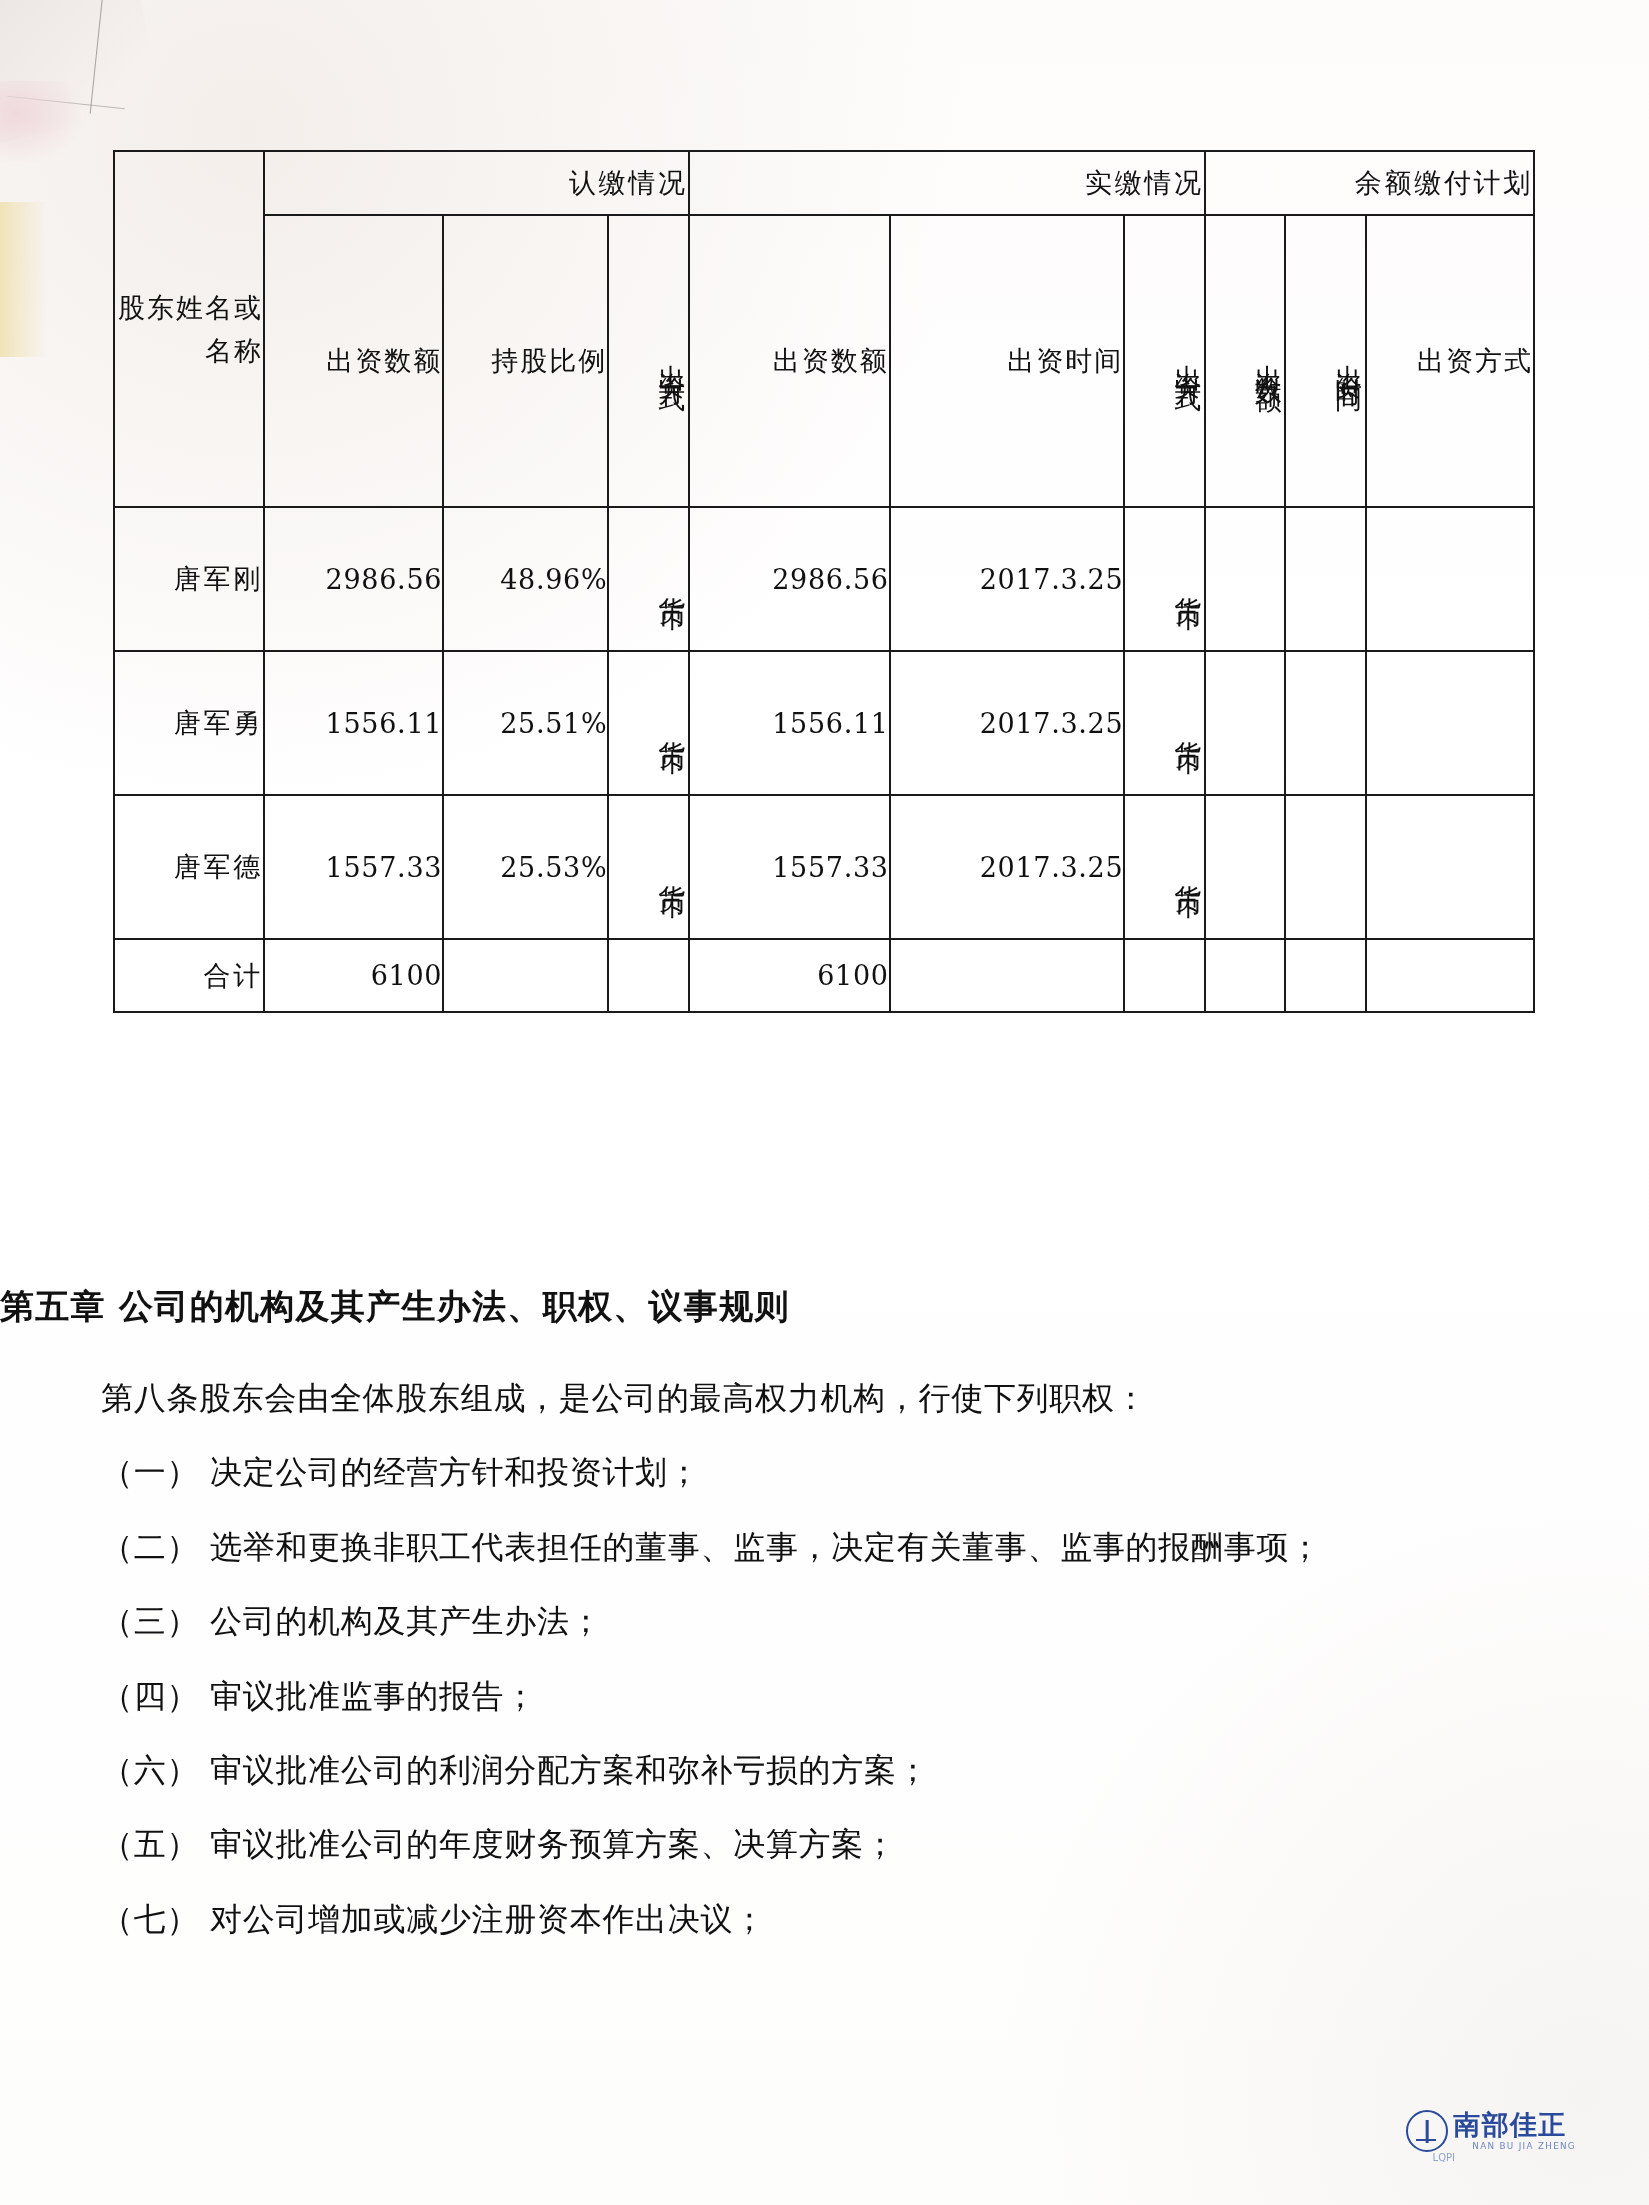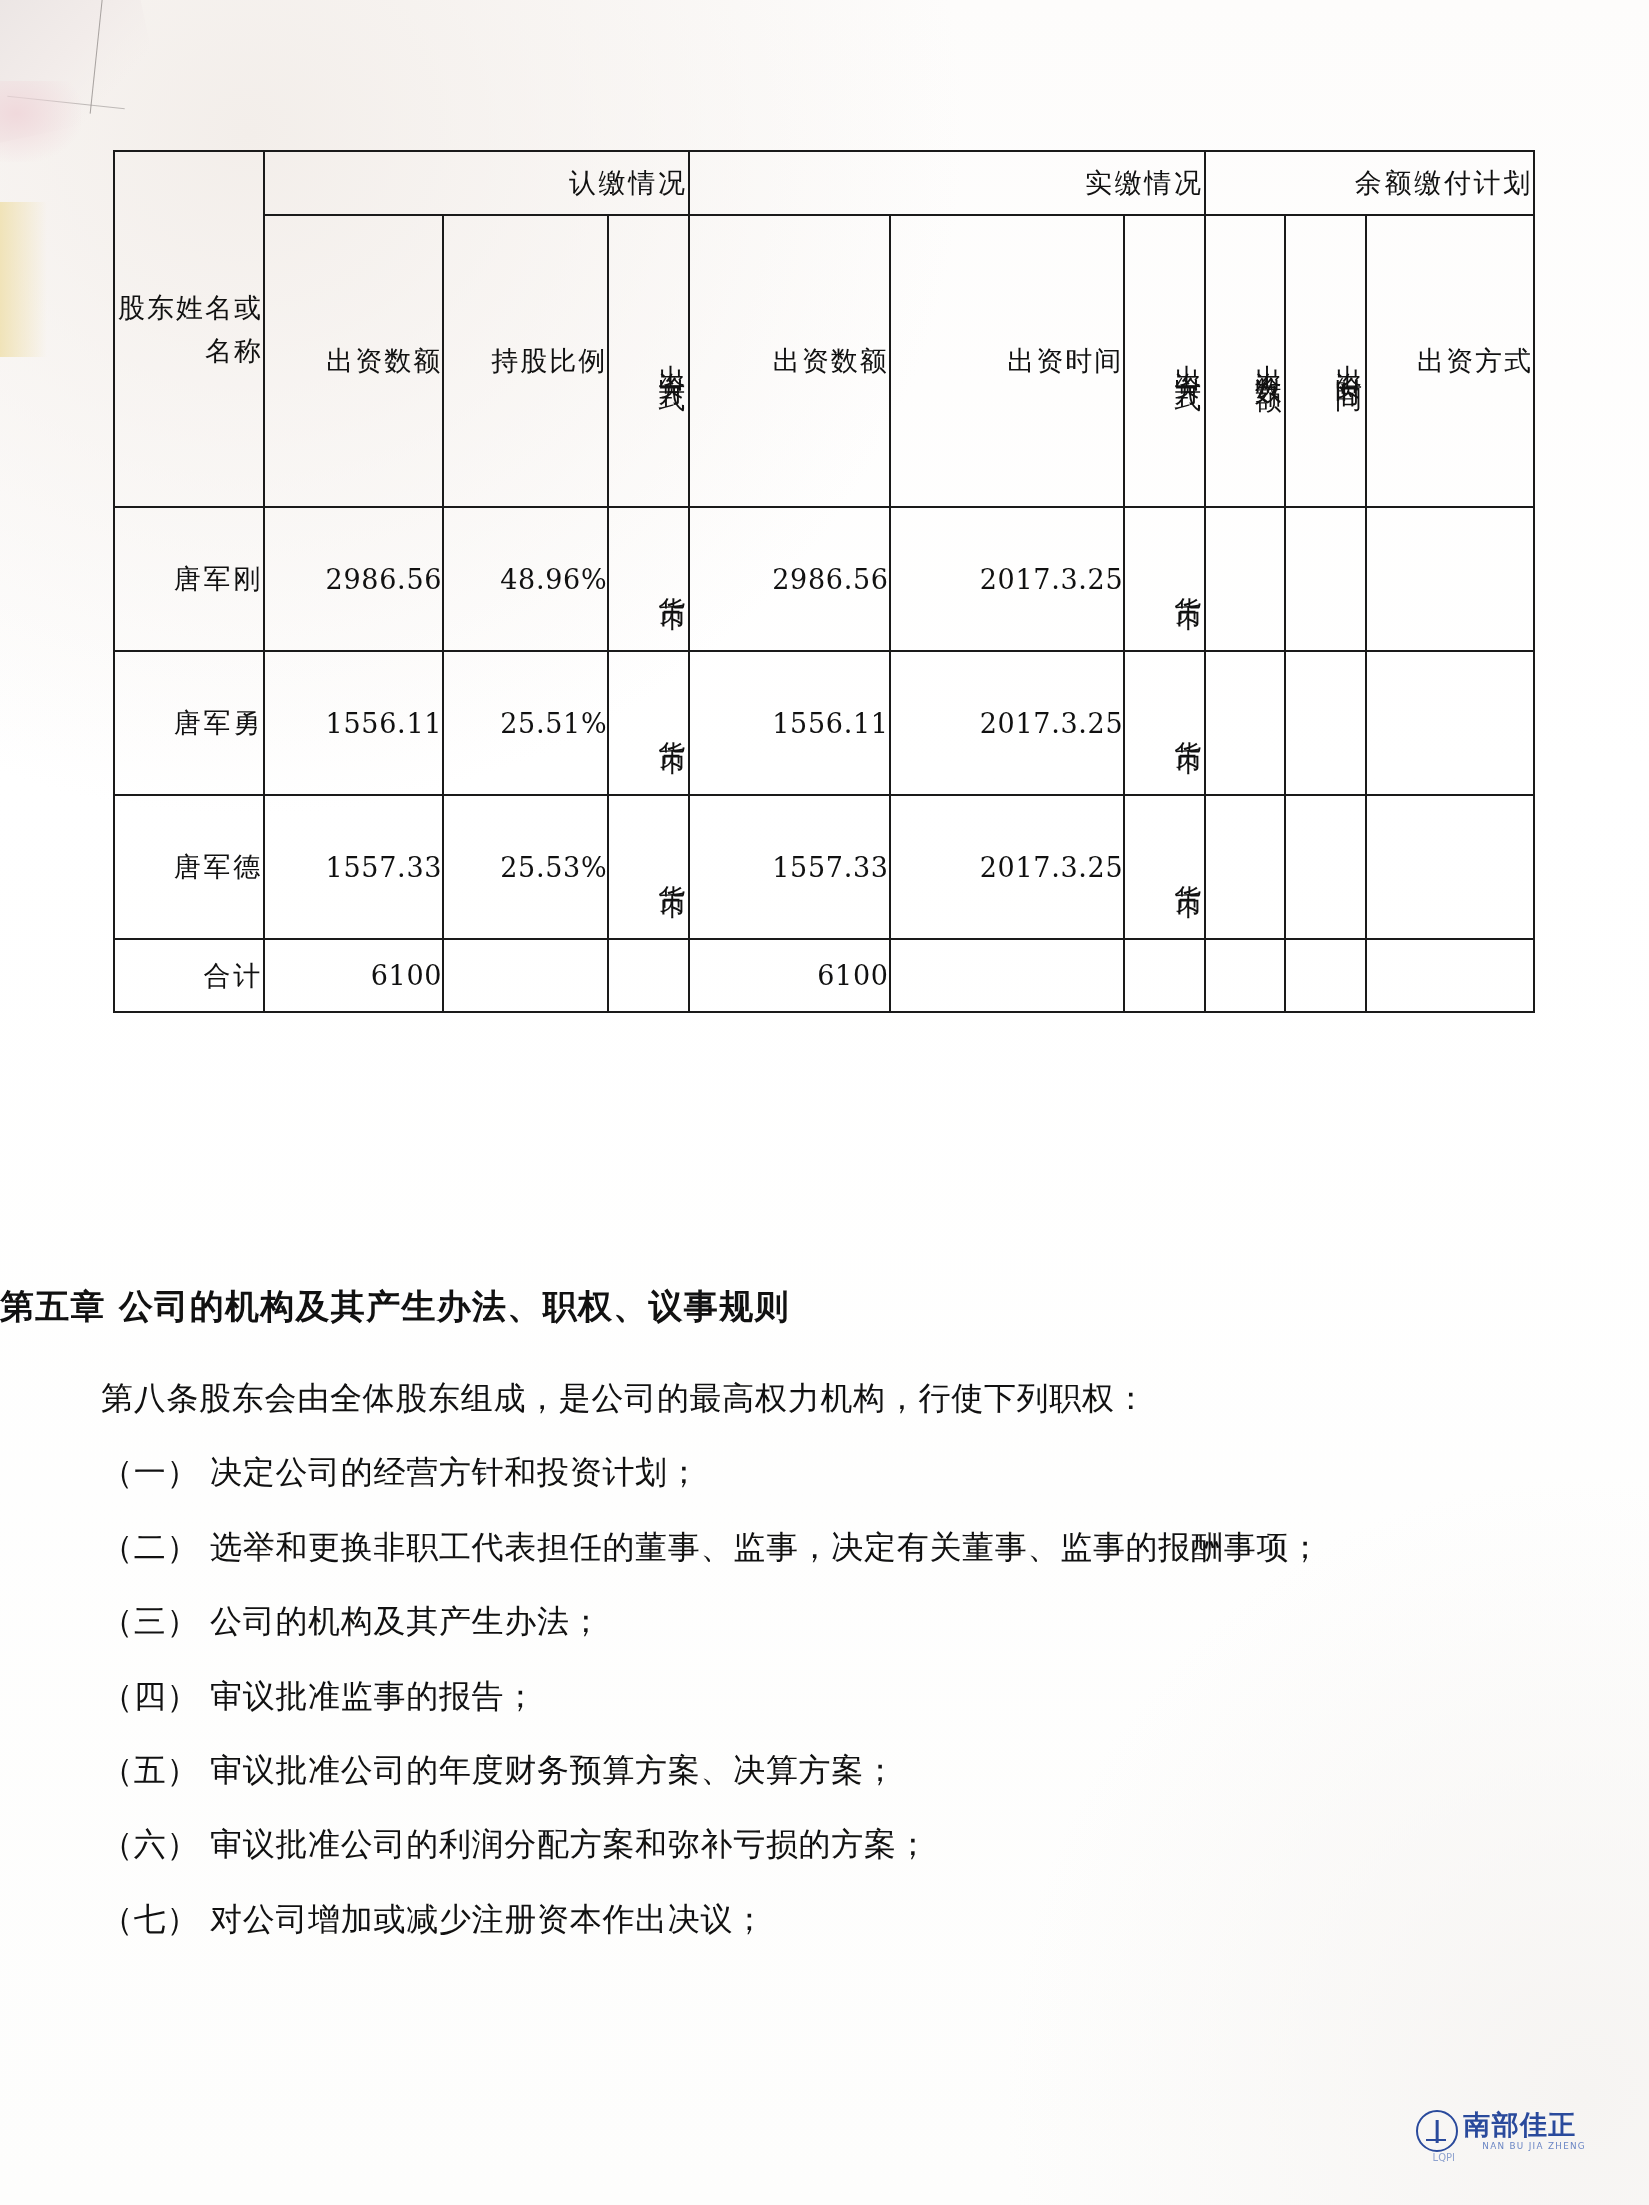--- a/index.html
+++ b/index.html
@@ -169,21 +169,21 @@
     letter-spacing: 0.7px;
     white-space: nowrap;
   }
   .para.first { text-indent: 0; }
   .item-label { display: inline-block; }
   .item-text { display: inline-block; }
 
   
   .footer-logo {
     position: absolute;
-    right: 64px;
+    right: 74px;
     bottom: 53px;
     display: flex;
     align-items: center;
     gap: 5px;
   }
   .footer-logo .mark {
     width: 42px; height: 42px;
     border: 2.7px solid #2a4a9c;
     border-radius: 50%;
     position: relative;
@@ -349,26 +349,26 @@
     </div>
     <div class="para">
       <span class="item-label">（三）</span>
       <span class="item-text">公司的机构及其产生办法；</span>
     </div>
     <div class="para">
       <span class="item-label">（四）</span>
       <span class="item-text">审议批准监事的报告；</span>
     </div>
     <div class="para">
+      <span class="item-label">（六）</span>
+      <span class="item-text">审议批准公司的利润分配方案和弥补亏损的方案；</span>
+    </div>
+    <div class="para">
       <span class="item-label">（五）</span>
       <span class="item-text">审议批准公司的年度财务预算方案、决算方案；</span>
-    </div>
-    <div class="para">
-      <span class="item-label">（六）</span>
-      <span class="item-text">审议批准公司的利润分配方案和弥补亏损的方案；</span>
     </div>
     <div class="para">
       <span class="item-label">（七）</span>
       <span class="item-text">对公司增加或减少注册资本作出决议；</span>
     </div>
   </div>
 
   <div class="footer-code">LQPI</div>
 
   <div class="footer-logo">

